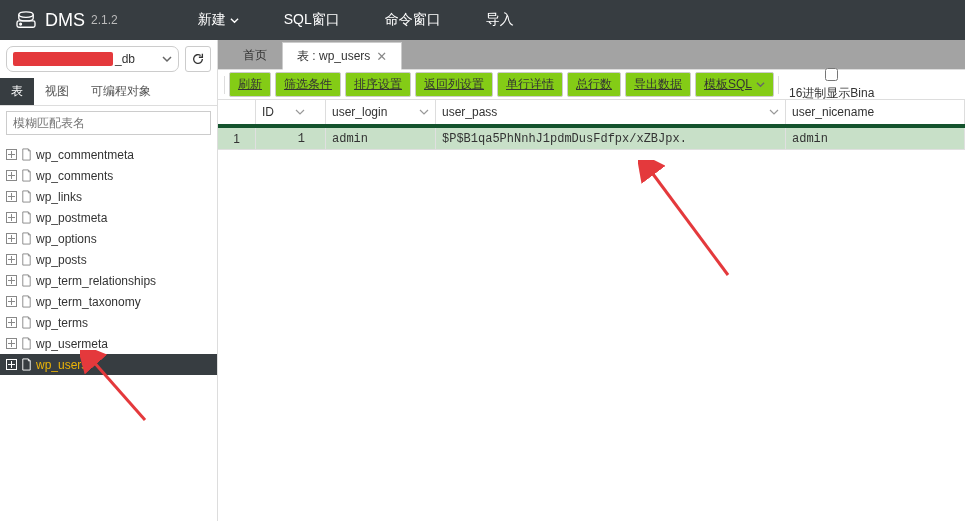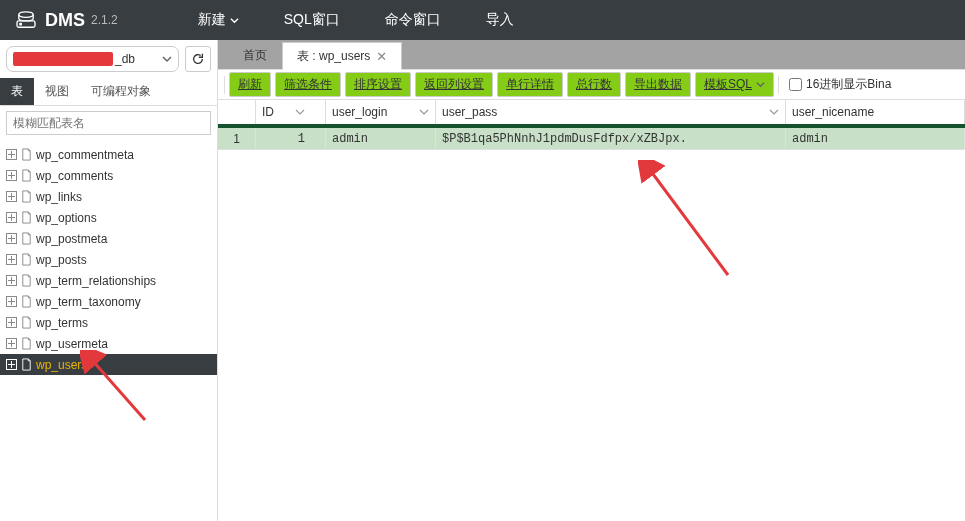--- a/index.html
+++ b/index.html
@@ -1,20 +1,20 @@
 <!DOCTYPE html>
 <html><head>
   <meta charset="utf-8">
   <style>
     * { margin: 0; padding: 0; box-sizing: border-box; }
     body { font-family: "Microsoft YaHei", Arial, sans-serif; font-size: 12px; color: #333; background: #fff; width: 965px; height: 521px; overflow: hidden; }
     
     .top-bar { background: #373d41; color: #fff; height: 40px; display: flex; align-items: center; padding: 0 15px; }
     .logo-icon { width: 22px; height: 18px; margin-right: 8px; }
-    .app-name { font-size: 18px; font-weight: bold; margin-right: 6px; }
+    .app-name { font-size: 18px; font-weight: normal; margin-right: 6px; }
     .app-version { font-size: 12px; color: #bbb; margin-right: 80px; }
     .top-menu { display: flex; gap: 45px; }
     .top-menu-item { font-size: 14px; cursor: pointer; display: flex; align-items: center; gap: 4px; }
     .chevron-svg { width: 9px; height: 9px; }
     
     .main { display: flex; height: 481px; }
     
     .sidebar { width: 218px; border-right: 1px solid #ddd; display: flex; flex-direction: column; }
     .db-selector { padding: 6px; display: flex; gap: 6px; align-items: center; }
     .db-select { flex: 1; height: 26px; border: 1px solid #ccc; border-radius: 7px; display: flex; align-items: center; padding: 0 6px; position: relative; cursor: pointer; background: #fff; }
@@ -40,21 +40,21 @@
     .content { flex: 1; display: flex; flex-direction: column; position: relative; }
     
     .page-tabs { display: flex; height: 30px; background: #a3a3a3; border-bottom: 1px solid #ddd; align-items: flex-end; padding-left: 10px; }
     .page-tab { padding: 6px 14px; font-size: 12px; border: 1px solid transparent; cursor: pointer; display: flex; align-items: center; gap: 6px; height: 28px; }
     .page-tab.active { background: #fff; border: 1px solid #ccc; border-bottom: 1px solid #fff; margin-bottom: -1px; }
     .tab-close { font-size: 13px; color: #888; cursor: pointer; }
     
     .toolbar { display: flex; height: 30px; border-bottom: 1px solid #ddd; align-items: center; padding: 0 6px; gap: 4px; background: #fff; }
     .tool-sep { width: 1px; height: 18px; background: #ddd; }
     .tool-btn { padding: 3px 8px; font-size: 12px; border: 1px solid #ccc; background: #84cc16; cursor: pointer; border-radius: 2px; display: flex; align-items: center; gap: 4px; white-space: nowrap; text-decoration: underline; }
-    .chk { display: flex; align-items: center; gap: 4px; font-size: 12px; margin-left: 6px; white-space: nowrap; }
+    .chk { display: flex; align-items: center; gap: 4px; font-size: 12px; margin-left: 6px; white-space: nowrap; flex-direction: column; }
     .chk input { width: 13px; height: 13px; }
     
     .grid-header { display: flex; height: 28px; border-bottom: 4px solid #14532d; background: #fff; }
     .gh-cell { border-right: 1px solid #ddd; display: flex; align-items: center; padding: 0 6px; font-size: 12px; color: #333; position: relative; }
     .gh-cell .caret { margin-left: auto; width: 10px; height: 10px; }
     .gh-rownum { width: 38px; justify-content: center; }
     .gh-id { width: 70px; justify-content: flex-end; padding-right: 20px; }
     .gh-login { width: 110px; }
     .gh-pass { width: 350px; }
     .gh-nice { flex: 1; }
@@ -165,34 +165,34 @@
           <span class="exp-icon">
             <svg width="11" height="11" viewBox="0 0 11 11">
               <rect x="0.5" y="0.5" width="10" height="10" fill="none" stroke="#888"></rect>
               <line x1="2" y1="5.5" x2="9" y2="5.5" stroke="#888"></line>
               <line x1="5.5" y1="2" x2="5.5" y2="9" stroke="#888"></line>
             </svg>
           </span>
           <svg class="file-icon" viewBox="0 0 14 14">
             <path d="M3 1 h6 l2 2 v10 h-8 z M9 1 v2 h2" fill="none" stroke="#888" stroke-width="1"></path>
           </svg>
+          <span class="tree-label">wp_postmeta</span>
+        </div>
+        <div class="tree-item">
+          <span class="exp-icon">
+            <svg width="11" height="11" viewBox="0 0 11 11">
+              <rect x="0.5" y="0.5" width="10" height="10" fill="none" stroke="#888"></rect>
+              <line x1="2" y1="5.5" x2="9" y2="5.5" stroke="#888"></line>
+              <line x1="5.5" y1="2" x2="5.5" y2="9" stroke="#888"></line>
+            </svg>
+          </span>
+          <svg class="file-icon" viewBox="0 0 14 14">
+            <path d="M3 1 h6 l2 2 v10 h-8 z M9 1 v2 h2" fill="none" stroke="#888" stroke-width="1"></path>
+          </svg>
           <span class="tree-label">wp_options</span>
-        </div>
-        <div class="tree-item">
-          <span class="exp-icon">
-            <svg width="11" height="11" viewBox="0 0 11 11">
-              <rect x="0.5" y="0.5" width="10" height="10" fill="none" stroke="#888"></rect>
-              <line x1="2" y1="5.5" x2="9" y2="5.5" stroke="#888"></line>
-              <line x1="5.5" y1="2" x2="5.5" y2="9" stroke="#888"></line>
-            </svg>
-          </span>
-          <svg class="file-icon" viewBox="0 0 14 14">
-            <path d="M3 1 h6 l2 2 v10 h-8 z M9 1 v2 h2" fill="none" stroke="#888" stroke-width="1"></path>
-          </svg>
-          <span class="tree-label">wp_postmeta</span>
         </div>
         <div class="tree-item">
           <span class="exp-icon">
             <svg width="11" height="11" viewBox="0 0 11 11">
               <rect x="0.5" y="0.5" width="10" height="10" fill="none" stroke="#888"></rect>
               <line x1="2" y1="5.5" x2="9" y2="5.5" stroke="#888"></line>
               <line x1="5.5" y1="2" x2="5.5" y2="9" stroke="#888"></line>
             </svg>
           </span>
           <svg class="file-icon" viewBox="0 0 14 14">

